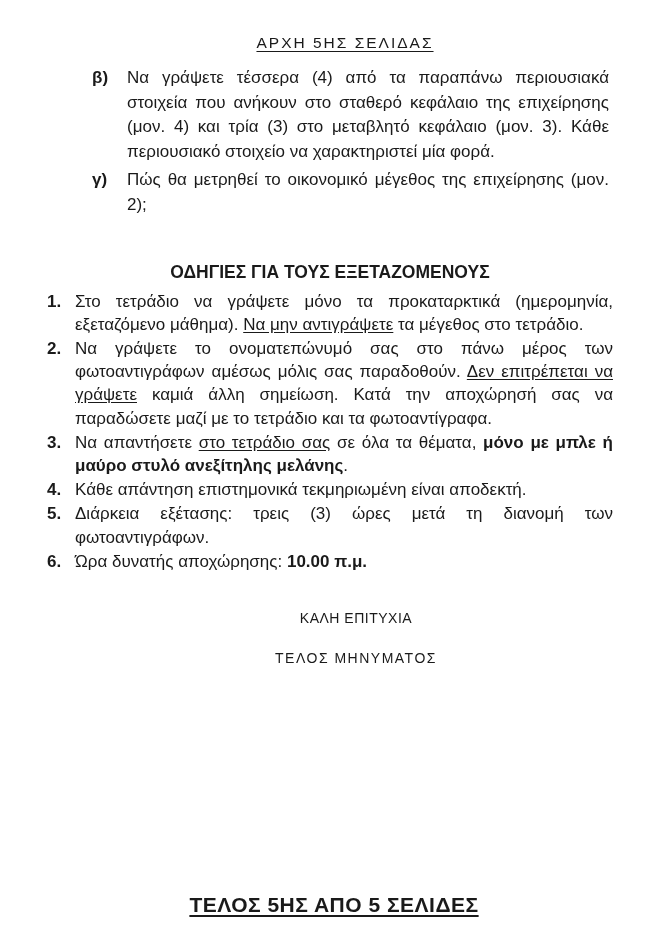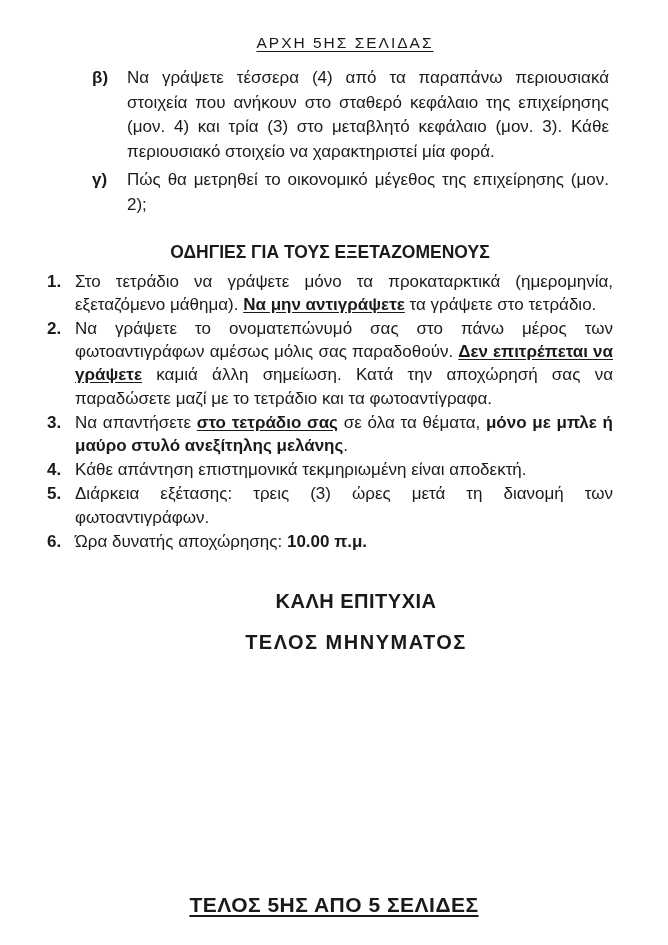--- a/index.html
+++ b/index.html
@@ -47,21 +47,21 @@
   .q-text {
     margin: 4px;
     text-align: justify;
   }
   .points-line {
     font-weight: 700;
     text-align: right;
   }
   
   .instr-title {
-    margin: 24px 55px 0 47px;
+    margin: 44px 55px 0 47px;
     text-align: center;
     font-size: 17.5px;
     font-weight: 700;
   }
   .instr-list {
     margin: 7px 55px 0 75px;
     padding: 0;
     font-size: 17px;
     line-height: 23.2px;
   }
@@ -71,30 +71,30 @@
     text-align: justify;
     margin: 0 0 1px 0;
   }
   .li-num {
     position: absolute;
     left: -28px;
     top: 0;
     font-weight: 700;
   }
   .b  { font-weight: 700; }
-  .bu { font-weight: 700; text-decoration: underline; text-underline-offset: 2px; }
+  .bu { font-weight: 400; text-decoration: underline; text-underline-offset: 2px; }
   
   .center-b {
     text-align: center;
-    font-weight: 700;
-    font-size: 20px;
+    font-weight: 400;
+    font-size: 14px;
     padding-left: 44px;
   }
   .good-luck   { margin-top: 37px; letter-spacing: 0.5px; }
-  .end-message { margin-top: 18px; letter-spacing: 1.5px; }
+  .end-message { margin-top: 24px; letter-spacing: 1.5px; }
   
   .doc-footer {
     position: absolute;
     top: 893px;
     left: 0;
     width: 100%;
     text-align: center;
     font-weight: 700;
     font-size: 21px;
     letter-spacing: 0.5px;
@@ -118,21 +118,21 @@
       <span class="q-marker">γ)</span>
       <p class="q-text">Πώς θα μετρηθεί το οικονομικό μέγεθος της επιχείρησης (μον. 2);</p>
     </div>
   </section>
 
   <h2 class="instr-title">ΟΔΗΓΙΕΣ ΓΙΑ ΤΟΥΣ ΕΞΕΤΑΖΟΜΕΝΟΥΣ</h2>
 
   <ol class="instr-list">
     <li>
       <span class="li-num">1.</span>
-      <span>Στο τετράδιο να γράψετε μόνο τα προκαταρκτικά (ημερομηνία, εξεταζόμενο μάθημα). </span><span class="bu">Να μην αντιγράψετε</span><span> τα γράψετε στο τετράδιο.</span>
+      <span>Στο τετράδιο να γράψετε μόνο τα προκαταρκτικά (ημερομηνία, εξεταζόμενο μάθημα). </span><span class="bu">Να μην αντιγράψετε</span><span> τα μέγεθος στο τετράδιο.</span>
     </li>
     <li>
       <span class="li-num">2.</span>
       <span>Να γράψετε το ονοματεπώνυμό σας στο πάνω μέρος των φωτοαντιγράφων αμέσως μόλις σας παραδοθούν. </span><span class="bu">Δεν επιτρέπεται να γράψετε</span><span> καμιά άλλη σημείωση. Κατά την αποχώρησή σας να παραδώσετε μαζί με το τετράδιο και τα φωτοαντίγραφα.</span>
     </li>
     <li>
       <span class="li-num">3.</span>
       <span>Να απαντήσετε </span><span class="bu">στο τετράδιο σας</span><span> σε όλα τα θέματα, </span><span class="b">μόνο με μπλε ή μαύρο στυλό ανεξίτηλης μελάνης</span><span>.</span>
     </li>
     <li>

